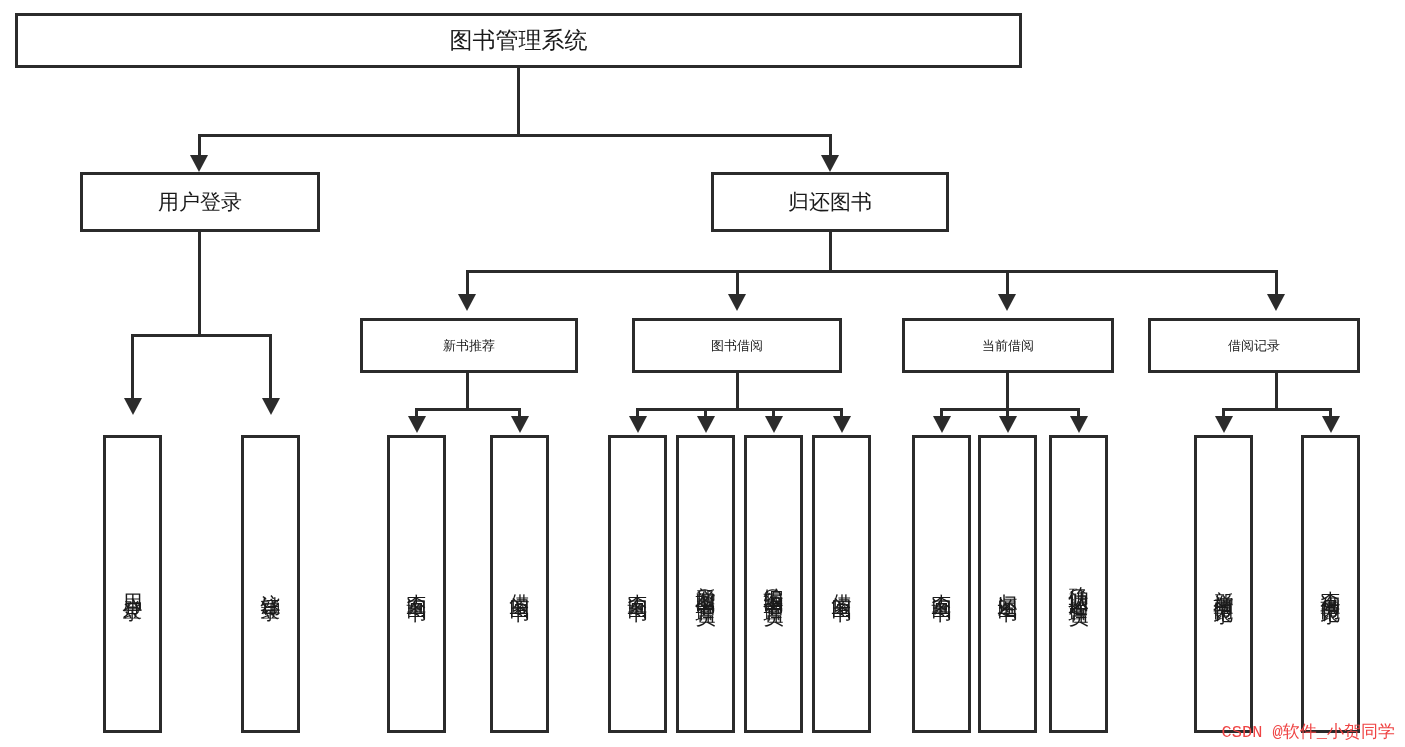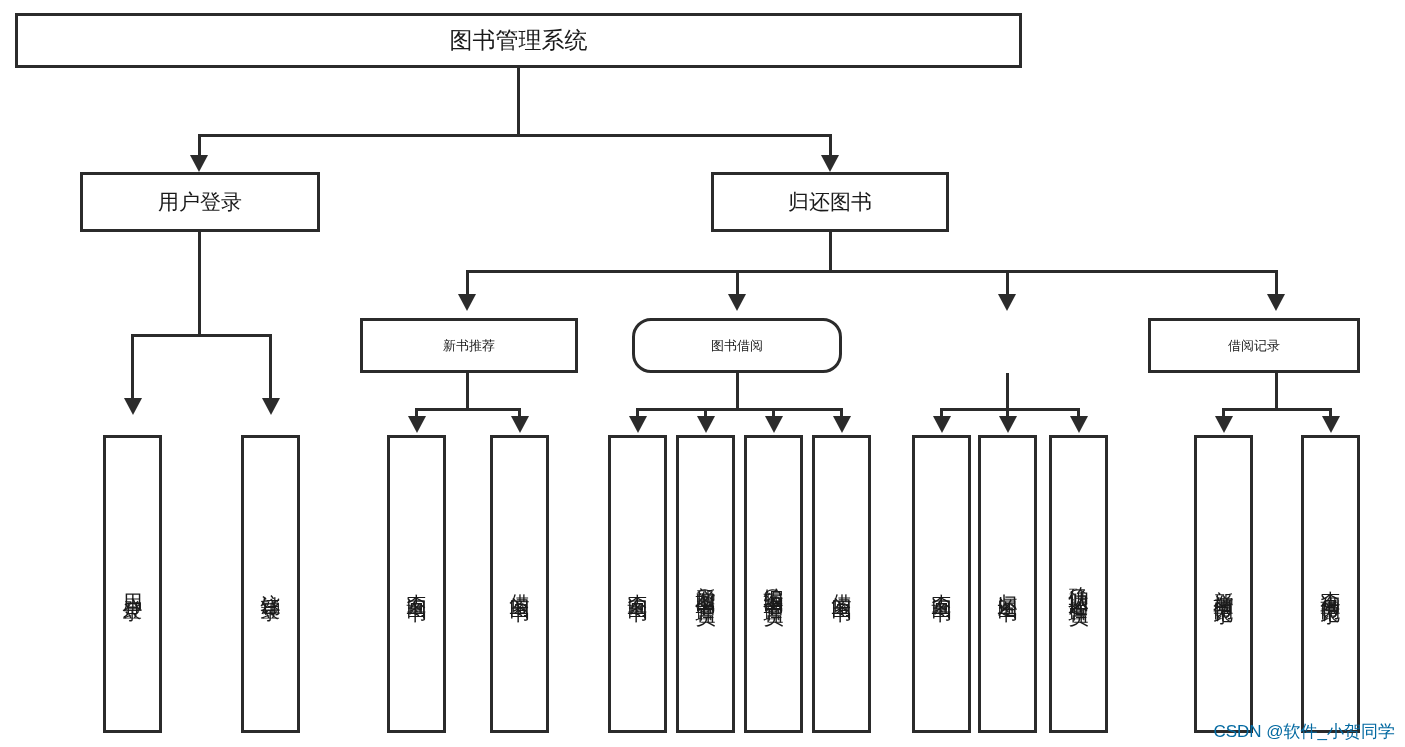--- a/index.html
+++ b/index.html
@@ -73,23 +73,23 @@
     border-left: 9px solid transparent;
     border-right: 9px solid transparent;
     border-top: 17px solid #2b2b2b;
   }
   
   #watermark {
     position: absolute;
     right: 10px;
     bottom: 4px;
     font-size: 17px;
-    color: #0369a1;
+    color: #ef4444;
     white-space: nowrap;
-    font-family: Liberation Sans, sans-serif;
+    font-family: Liberation Mono, monospace;
   }
 </style>
 </head>
 <body>
 
 <div id="canvas">
 
   <div class="node root" style="left:15px; top:13px; width:1007px; height:55px;">
     <span class="lbl">图书管理系统</span>
   </div>
@@ -131,22 +131,25 @@
   <div class="vline" style="left:1006px; top:270px; height:28px;"></div>
   <div class="vline" style="left:1275px; top:270px; height:28px;"></div>
   <div class="arrow" style="left:458px; top:294px;"></div>
   <div class="arrow" style="left:728px; top:294px;"></div>
   <div class="arrow" style="left:998px; top:294px;"></div>
   <div class="arrow" style="left:1267px; top:294px;"></div>
 
   <div class="node level2" style="left:360px; top:318px; width:218px; height:55px;">
     <span class="lbl">新书推荐</span>
   </div>
-  <div class="node level2" style="left:632px; top:318px; width:210px; height:55px;border-radius:19px;">
+  <div class="node level2" style="left:632px; top:318px; width:210px; height:55px;">
     <span class="lbl">图书借阅</span>
+  </div>
+  <div class="node level2" style="left:902px; top:318px; width:212px; height:55px;">
+    <span class="lbl">当前借阅</span>
   </div>
   <div class="node level2" style="left:1148px; top:318px; width:212px; height:55px;">
     <span class="lbl">借阅记录</span>
   </div>
 
   <div class="vline" style="left:466px; top:373px; height:37px;"></div>
   <div class="hline" style="left:415px; top:408px; width:106px;"></div>
   <div class="vline" style="left:415px; top:408px; height:12px;"></div>
   <div class="vline" style="left:518px; top:408px; height:12px;"></div>
   <div class="arrow" style="left:408px; top:416px;"></div>

